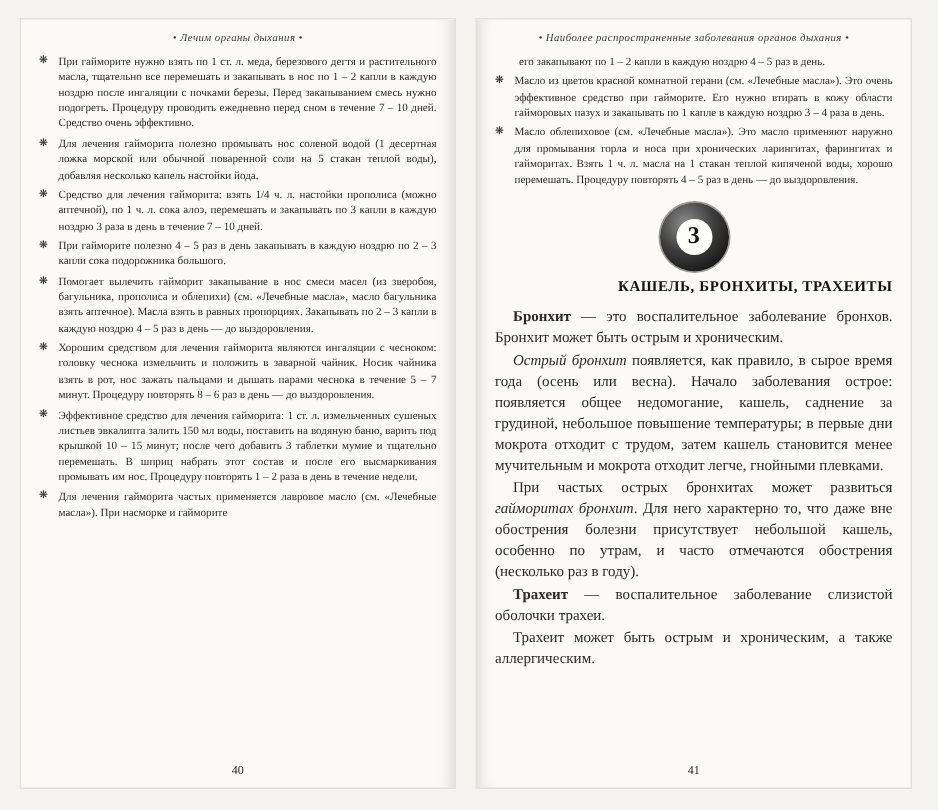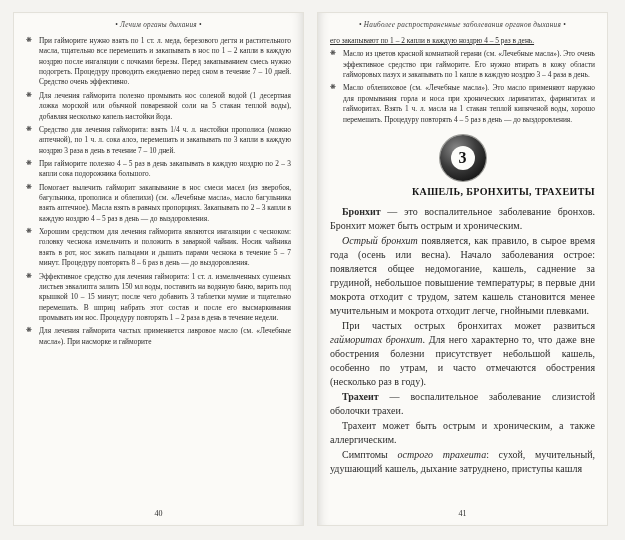--- a/index.html
+++ b/index.html
@@ -51,22 +51,21 @@
     left: 0; top: 0;
     font-size: 7px;
     font-style: normal;
     color: #1c1c1c;
   }
 
   .cont {
     font-size: 7.4px;
     line-height: 1.4;
     text-align: justify;
-    margin: 0 0 3px 0;
-    text-decoration: underline;
+    margin: 0 0 3px 16px;
   }
 
   .chapter-badge {
     width: 46px; height: 46px;
     border-radius: 50%;
     margin: 10px auto 5px auto;
     background: radial-gradient(circle at 36% 30%, #8a8a8a 0%, #3c3c3c 45%, #111 85%);
     box-shadow: 0 0 0 1px #9a9a96;
     display: flex; align-items: center; justify-content: center;
   }
@@ -136,18 +135,17 @@
     <div class="chapter-badge">
       <div class="chapter-badge-inner">3</div>
     </div>
     <h2 class="chapter-title">КАШЕЛЬ, БРОНХИТЫ, ТРАХЕИТЫ</h2>
     <div id="right-paragraphs">
         <p class="para"><span class="bold">Бронхит</span><span> — это воспалительное заболевание бронхов. Бронхит может быть острым и хроническим.</span></p>
         <p class="para"><span class="italic">Острый бронхит</span><span> появляется, как правило, в сырое время года (осень или весна). Начало заболевания острое: появляется общее недомогание, кашель, саднение за грудиной, небольшое повышение температуры; в первые дни мокрота отходит с трудом, затем кашель становится менее мучительным и мокрота отходит легче, гнойными плевками.</span></p>
         <p class="para"><span>При частых острых бронхитах может развиться </span><span class="italic">гайморитах бронхит</span><span>. Для него характерно то, что даже вне обострения болезни присутствует небольшой кашель, особенно по утрам, и часто отмечаются обострения (несколько раз в году).</span></p>
         <p class="para"><span class="bold">Трахеит</span><span> — воспалительное заболевание слизистой оболочки трахеи.</span></p>
         <p class="para"><span>Трахеит может быть острым и хроническим, а также аллергическим.</span></p>
-        <p class="para"><span>Симптомы </span><span class="italic">острого трахеита</span><span>: сухой, мучительный, удушающий кашель, дыхание затруднено, приступы кашля</span></p>
       </div>
     <div class="page-number">41</div>
   </div>
 
 </div>
 
 </body></html>

